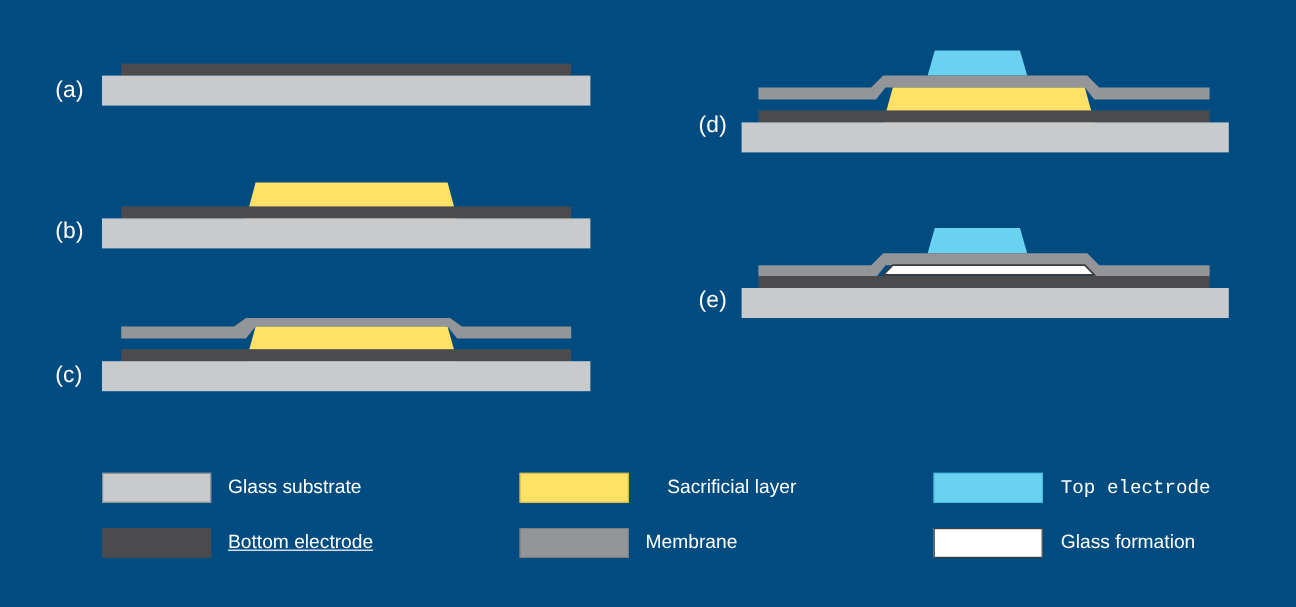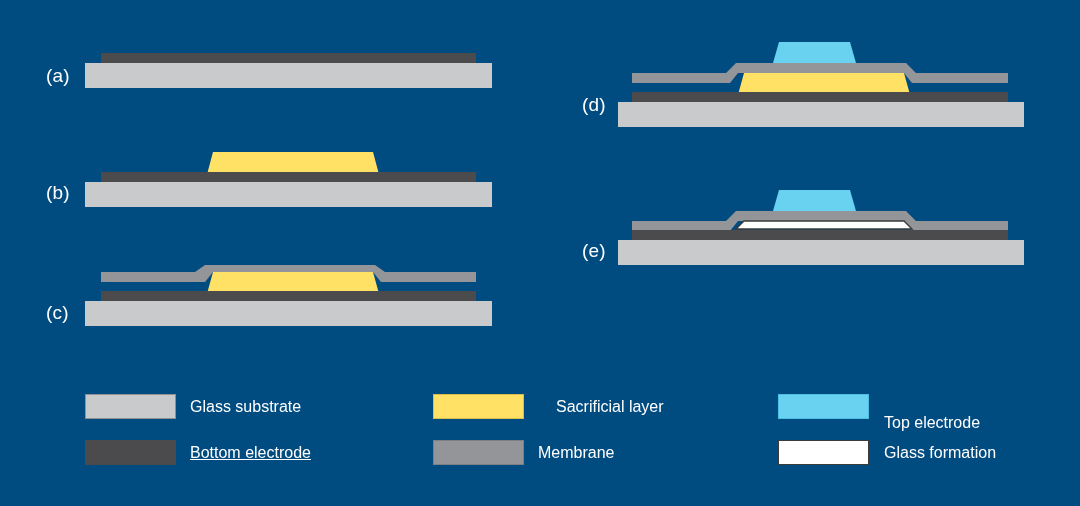--- a/index.html
+++ b/index.html
@@ -100,18 +100,18 @@
   <div class="legend-swatch" style="left:85px; top:440px; width:91px; height:25px; background:#4b4b4d; box-sizing:border-box;"></div>
   <div class="legend-label" style="left:190px; top:440px;text-decoration:underline;">Bottom electrode</div>
 
   <div class="legend-swatch" style="left:433px; top:394px; width:91px; height:25px; background:#ffe265; border:1px solid #d9bd4a; box-sizing:border-box;"></div>
   <div class="legend-label" style="left:538px; top:394px;margin-left:18px;">Sacrificial layer</div>
 
   <div class="legend-swatch" style="left:433px; top:440px; width:91px; height:25px; background:#949598; border:1px solid #7d8083; box-sizing:border-box;"></div>
   <div class="legend-label" style="left:538px; top:440px;">Membrane</div>
 
   <div class="legend-swatch" style="left:778px; top:394px; width:91px; height:25px; background:#69d2f0; border:1px solid #4cc0e2; box-sizing:border-box;"></div>
-  <div class="legend-label" style="left:884px; top:410px;">Top electrode</div>
+  <div class="legend-label" style="left:884px; top:394px;font-family:Liberation Mono, monospace;">Top electrode</div>
 
   <div class="legend-swatch" style="left:778px; top:440px; width:91px; height:25px; background:#ffffff; border:1.5px solid #3b3b3b; box-sizing:border-box;"></div>
   <div class="legend-label" style="left:884px; top:440px;">Glass formation</div>
 
 </div>
 
 </body></html>

